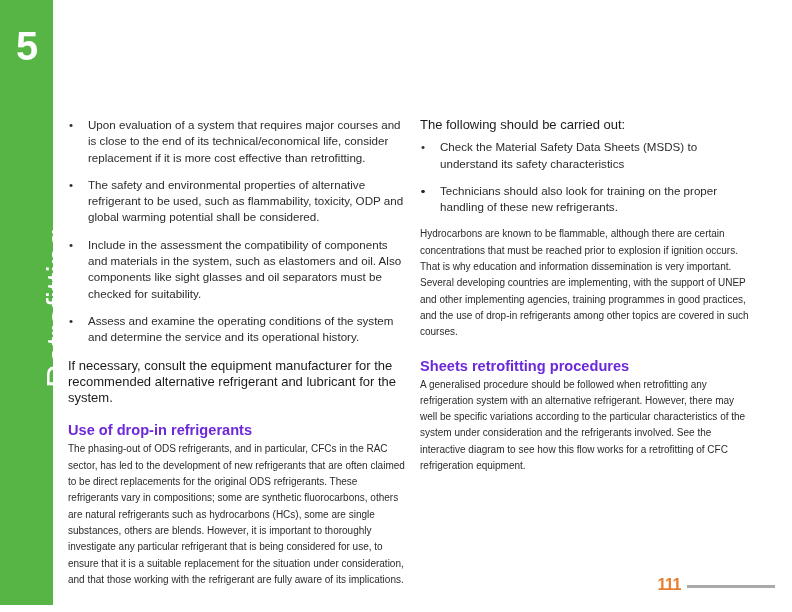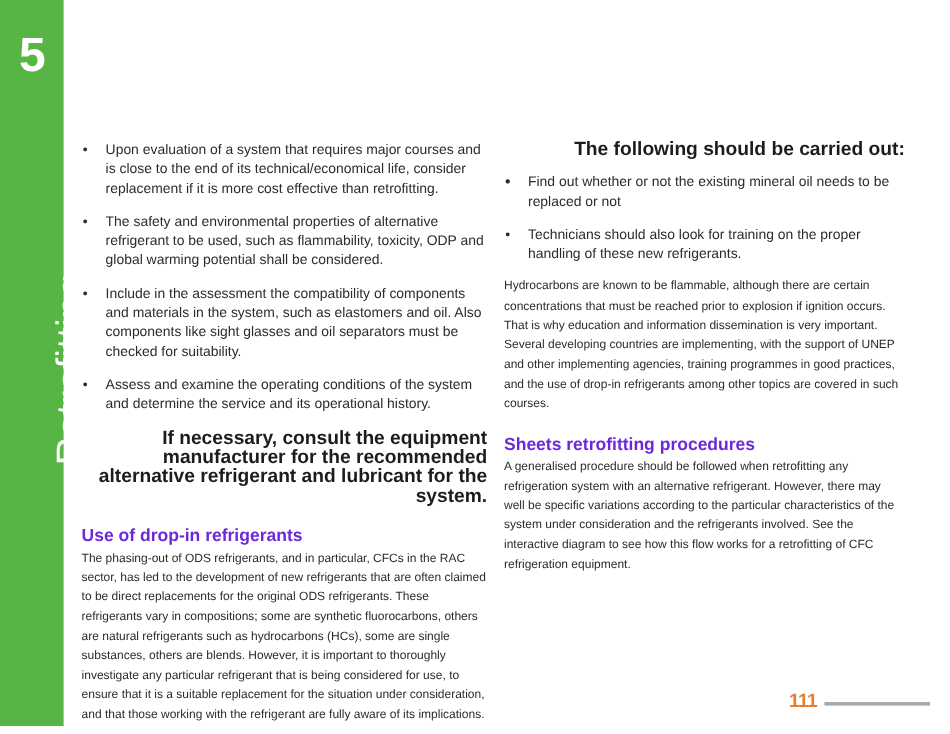--- a/index.html
+++ b/index.html
@@ -61,26 +61,25 @@
   
   .col {
     position: absolute;
     top: 117px;
   }
   .col-left  { left: 68px;  width: 338px; }
   .col-right { left: 420px; width: 334px; }
 
   
   .lead {
-    font-size: 16px;
-    font-weight: bold;
+    font-size: 13px;
+    font-weight: normal;
     color: #1c1c1c;
     line-height: 16.3px;
     margin: 0 0 6px 0;
-    text-align: right;
   }
   .lead-mid {
     margin-top: 12px;
   }
   p.body {
     font-size: 10px;
     color: #2b2b2b;
     line-height: 16.3px;
     margin: 0 0 11px 0;
   }
@@ -185,27 +184,27 @@
 
   </div>
 
   <div class="col col-right">
 
     <p class="lead">The following should be carried out:</p>
 
     <ul class="bullets">
       <li>
         <span class="bullet-dot">•</span>
-      </li>
-      <li>
-        <span class="bullet-dot">•</span>
-      </li>
-      <li>
-        <span class="bullet-dot">•</span>
-        <span>Find out whether or not the existing mineral oil needs to be replaced or not</span>
+        <span>Check the Material Safety Data Sheets (MSDS) to understand its safety characteristics</span>
+      </li>
+      <li>
+        <span class="bullet-dot">•</span>
+      </li>
+      <li>
+        <span class="bullet-dot">•</span>
       </li>
       <li>
         <span class="bullet-dot">•</span>
         <span>Technicians should also look for training on the proper handling of these new refrigerants.</span>
       </li>
     </ul>
 
     <p class="body" style="margin-top:11px;">Hydrocarbons are known to be flammable, although there are certain concentrations that must be reached prior to explosion if ignition occurs. That is why education and information dissemination is very important. Several developing countries are implementing, with the support of UNEP and other implementing agencies, training programmes in good practices, and the use of drop-in refrigerants among other topics are covered in such courses.</p>
 
     <h2 class="section">Sheets retrofitting procedures</h2>

